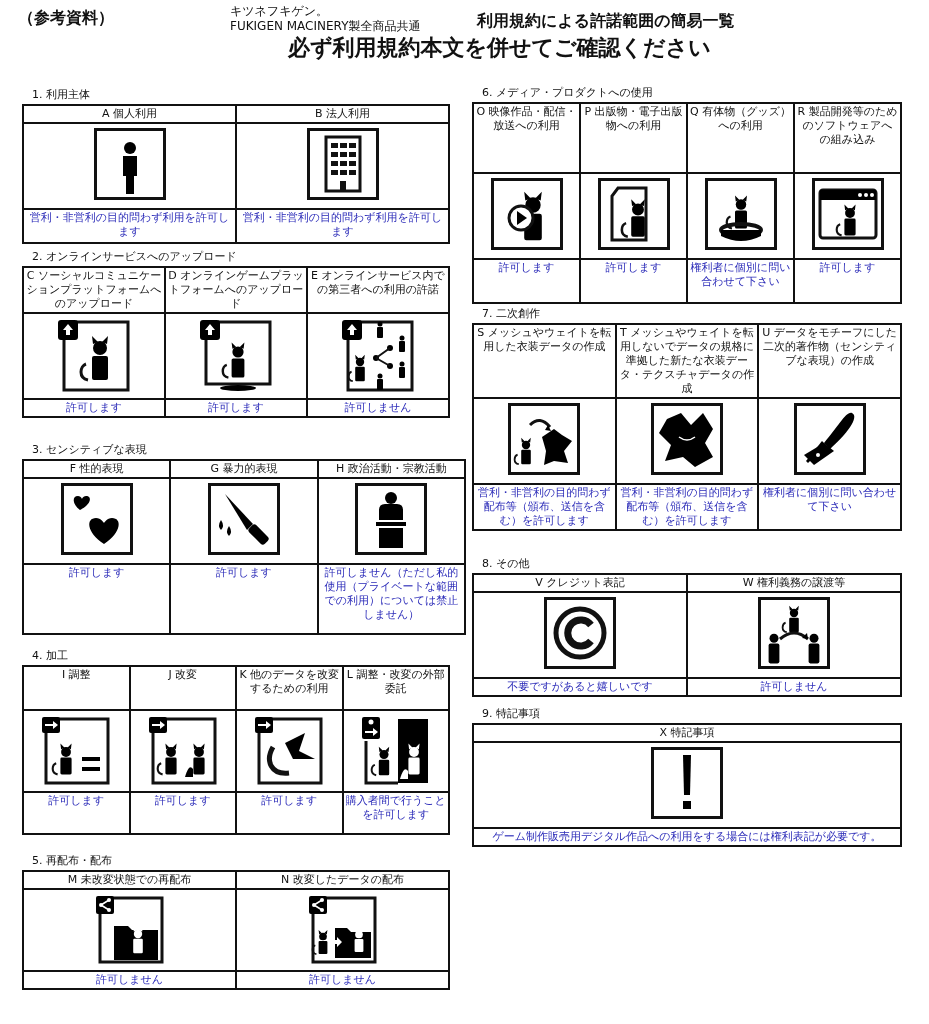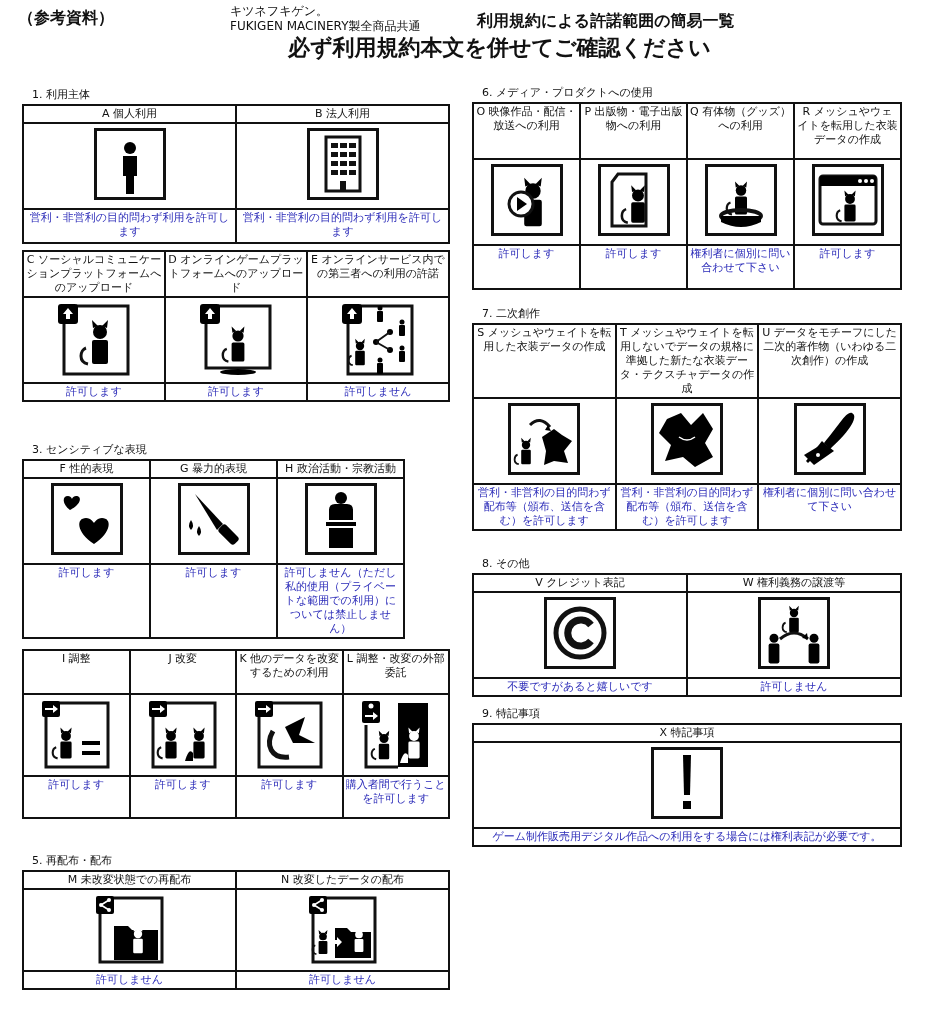--- a/index.html
+++ b/index.html
@@ -80,20 +80,21 @@
     </tr>
     <tr>
           <td class="res" style="height:30px">営利・非営利の目的問わず利用を許可します</td>
           <td class="res">営利・非営利の目的問わず利用を許可します</td>
         </tr>
   </tbody>
     </table>
 </div>
 
 <div class="sec" style="left:22px;top:250px">
+  <div class="sec-h">2. オンラインサービスへのアップロード</div>
   <table style="width:428px">
     <tbody>
         <tr style="height:44px">
           <td class="lbl">C ソーシャルコミュニケーションプラットフォームへのアップロード</td>
           <td class="lbl">D オンラインゲームプラットフォームへのアップロード</td>
           <td class="lbl">E オンラインサービス内での第三者への利用の許諾</td>
         </tr>
     <tr>
       <td class="icon">
             <svg width="76" height="76" viewBox="-38 -38 76 76" style="margin:auto">
@@ -150,21 +151,21 @@
           <td class="res">許可します</td>
           <td class="res">許可します</td>
           <td class="res">許可しません</td>
         </tr>
   </tbody>
     </table>
 </div>
 
 <div class="sec" style="left:22px;top:443px">
   <div class="sec-h">3. センシティブな表現</div>
-  <table style="width:383px">
+  <table style="width:444px">
     <tbody>
         <tr>
           <td class="lbl">F 性的表現</td>
           <td class="lbl">G 暴力的表現</td>
           <td class="lbl">H 政治活動・宗教活動</td>
         </tr>
     <tr>
       <td class="icon"><span class="ibox" style="width:72px;height:72px"><svg width="66" height="66" viewBox="0 0 66 66">
                 <path d="M16,24 C8,18 8,10 14,10 C17,10 18,13 18,13 C18,13 19,10 22,10 C28,10 28,18 16,24Z"></path>
                 <path d="M40,58 C22,46 22,32 32,32 C37,32 40,37 40,37 C40,37 43,32 48,32 C58,32 58,46 40,58Z"></path>
@@ -184,20 +185,21 @@
     <tr style="height:70px">
           <td class="res">許可します</td>
           <td class="res">許可します</td>
           <td class="res">許可しません（ただし私的使用（プライベートな範囲での利用）については禁止しません）</td>
         </tr>
   </tbody>
     </table>
 </div>
 
 <div class="sec" style="left:22px;top:649px">
+  <div class="sec-h">4. 加工</div>
   <table style="width:428px">
     <tbody>
         <tr style="height:44px">
           <td class="lbl">I 調整</td>
           <td class="lbl">J 改変</td>
           <td class="lbl">K 他のデータを改変するための利用</td>
           <td class="lbl">L 調整・改変の外部委託</td>
         </tr>
     <tr>
       <td class="icon">
@@ -313,25 +315,25 @@
           <td class="res">許可しません</td>
         </tr>
   </tbody>
     </table>
 </div>
 
 <div class="sec" style="left:472px;top:86px">
   <div class="sec-h">6. メディア・プロダクトへの使用</div>
   <table style="width:430px">
     <tbody>
-        <tr style="height:56px">
+        <tr style="height:70px">
           <td class="lbl">O 映像作品・配信・放送への利用</td>
           <td class="lbl">P 出版物・電子出版物への利用</td>
           <td class="lbl">Q 有体物（グッズ）への利用</td>
-          <td class="lbl">R メッシュやウェイトを転用した衣装データの作成</td>
+          <td class="lbl">R 製品開発等のためのソフトウェアへの組み込み</td>
         </tr>
     <tr>
       <td class="icon"><span class="ibox" style="width:72px;height:72px"><svg width="66" height="66" viewBox="-33 -33 66 66">
                 <g transform="translate(6,2) scale(1.1)">
                   <use href="#cat"></use>
                 </g>
                 <circle cx="-6" cy="4" r="12" fill="#fff" stroke="#111" stroke-width="3"></circle>
                 <path d="M-10,-3 L0,4 L-10,11z"></path>
               </svg></span></td>
       <td class="icon"><span class="ibox" style="width:72px;height:72px"><svg width="66" height="66" viewBox="-33 -33 66 66">
@@ -371,21 +373,21 @@
     </table>
 </div>
 
 <div class="sec" style="left:472px;top:307px">
   <div class="sec-h">7. 二次創作</div>
   <table style="width:430px">
     <tbody>
         <tr style="height:72px">
           <td class="lbl">S メッシュやウェイトを転用した衣装データの作成</td>
           <td class="lbl">T メッシュやウェイトを転用しないでデータの規格に準拠した新たな衣装データ・テクスチャデータの作成</td>
-          <td class="lbl">U データをモチーフにした二次的著作物（いわゆる二次創作）の作成</td>
+          <td class="lbl">U データをモチーフにした二次的著作物（センシティブな表現）の作成</td>
         </tr>
     <tr>
       <td class="icon"><span class="ibox" style="width:72px;height:72px"><svg width="66" height="66" viewBox="-33 -33 66 66">
                 <g transform="translate(-18,12) scale(0.6)">
                   <use href="#cat"></use>
                   <use href="#tail"></use>
                 </g>
                 <path d="M-14,-14 q10,-10 20,2" fill="none" stroke="#111" stroke-width="3"></path>
                 <path d="M4,-14 l3,6 l-6,-1z"></path>
                 <path d="M-2,-2 L10,-10 L18,-4 L28,2 L20,12 L24,24 L10,22 L0,26 L2,12 Z"></path>

